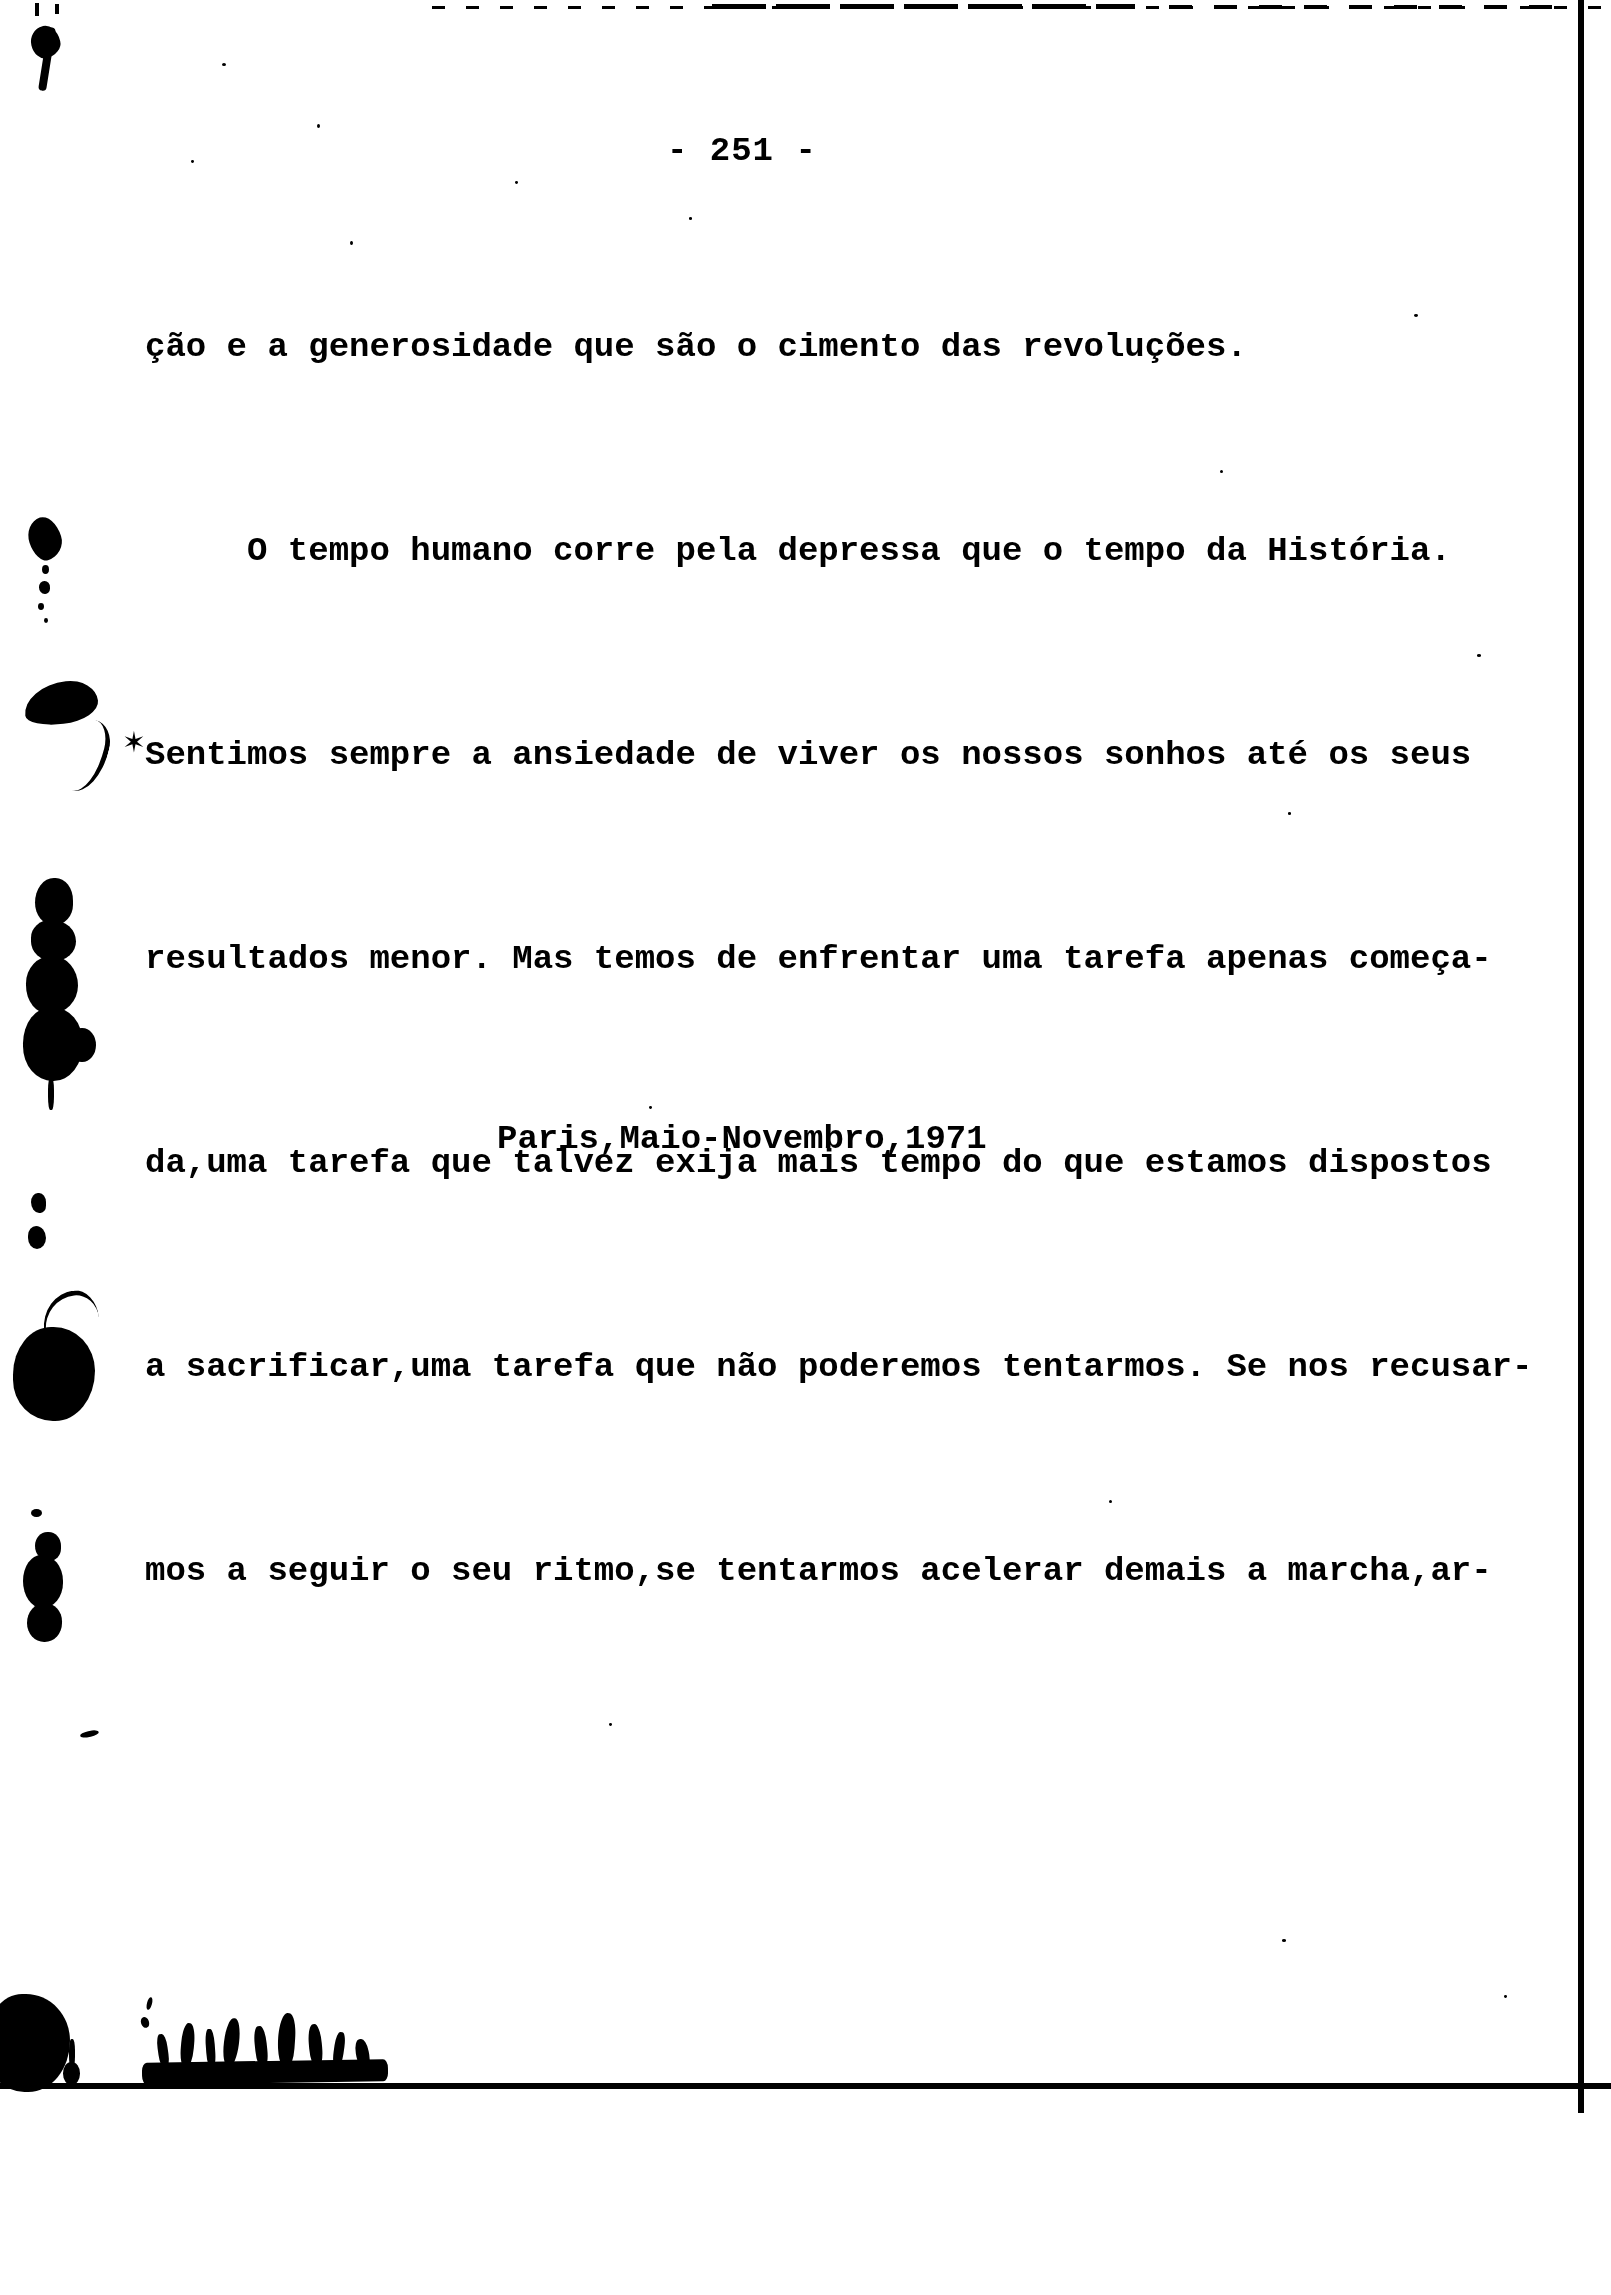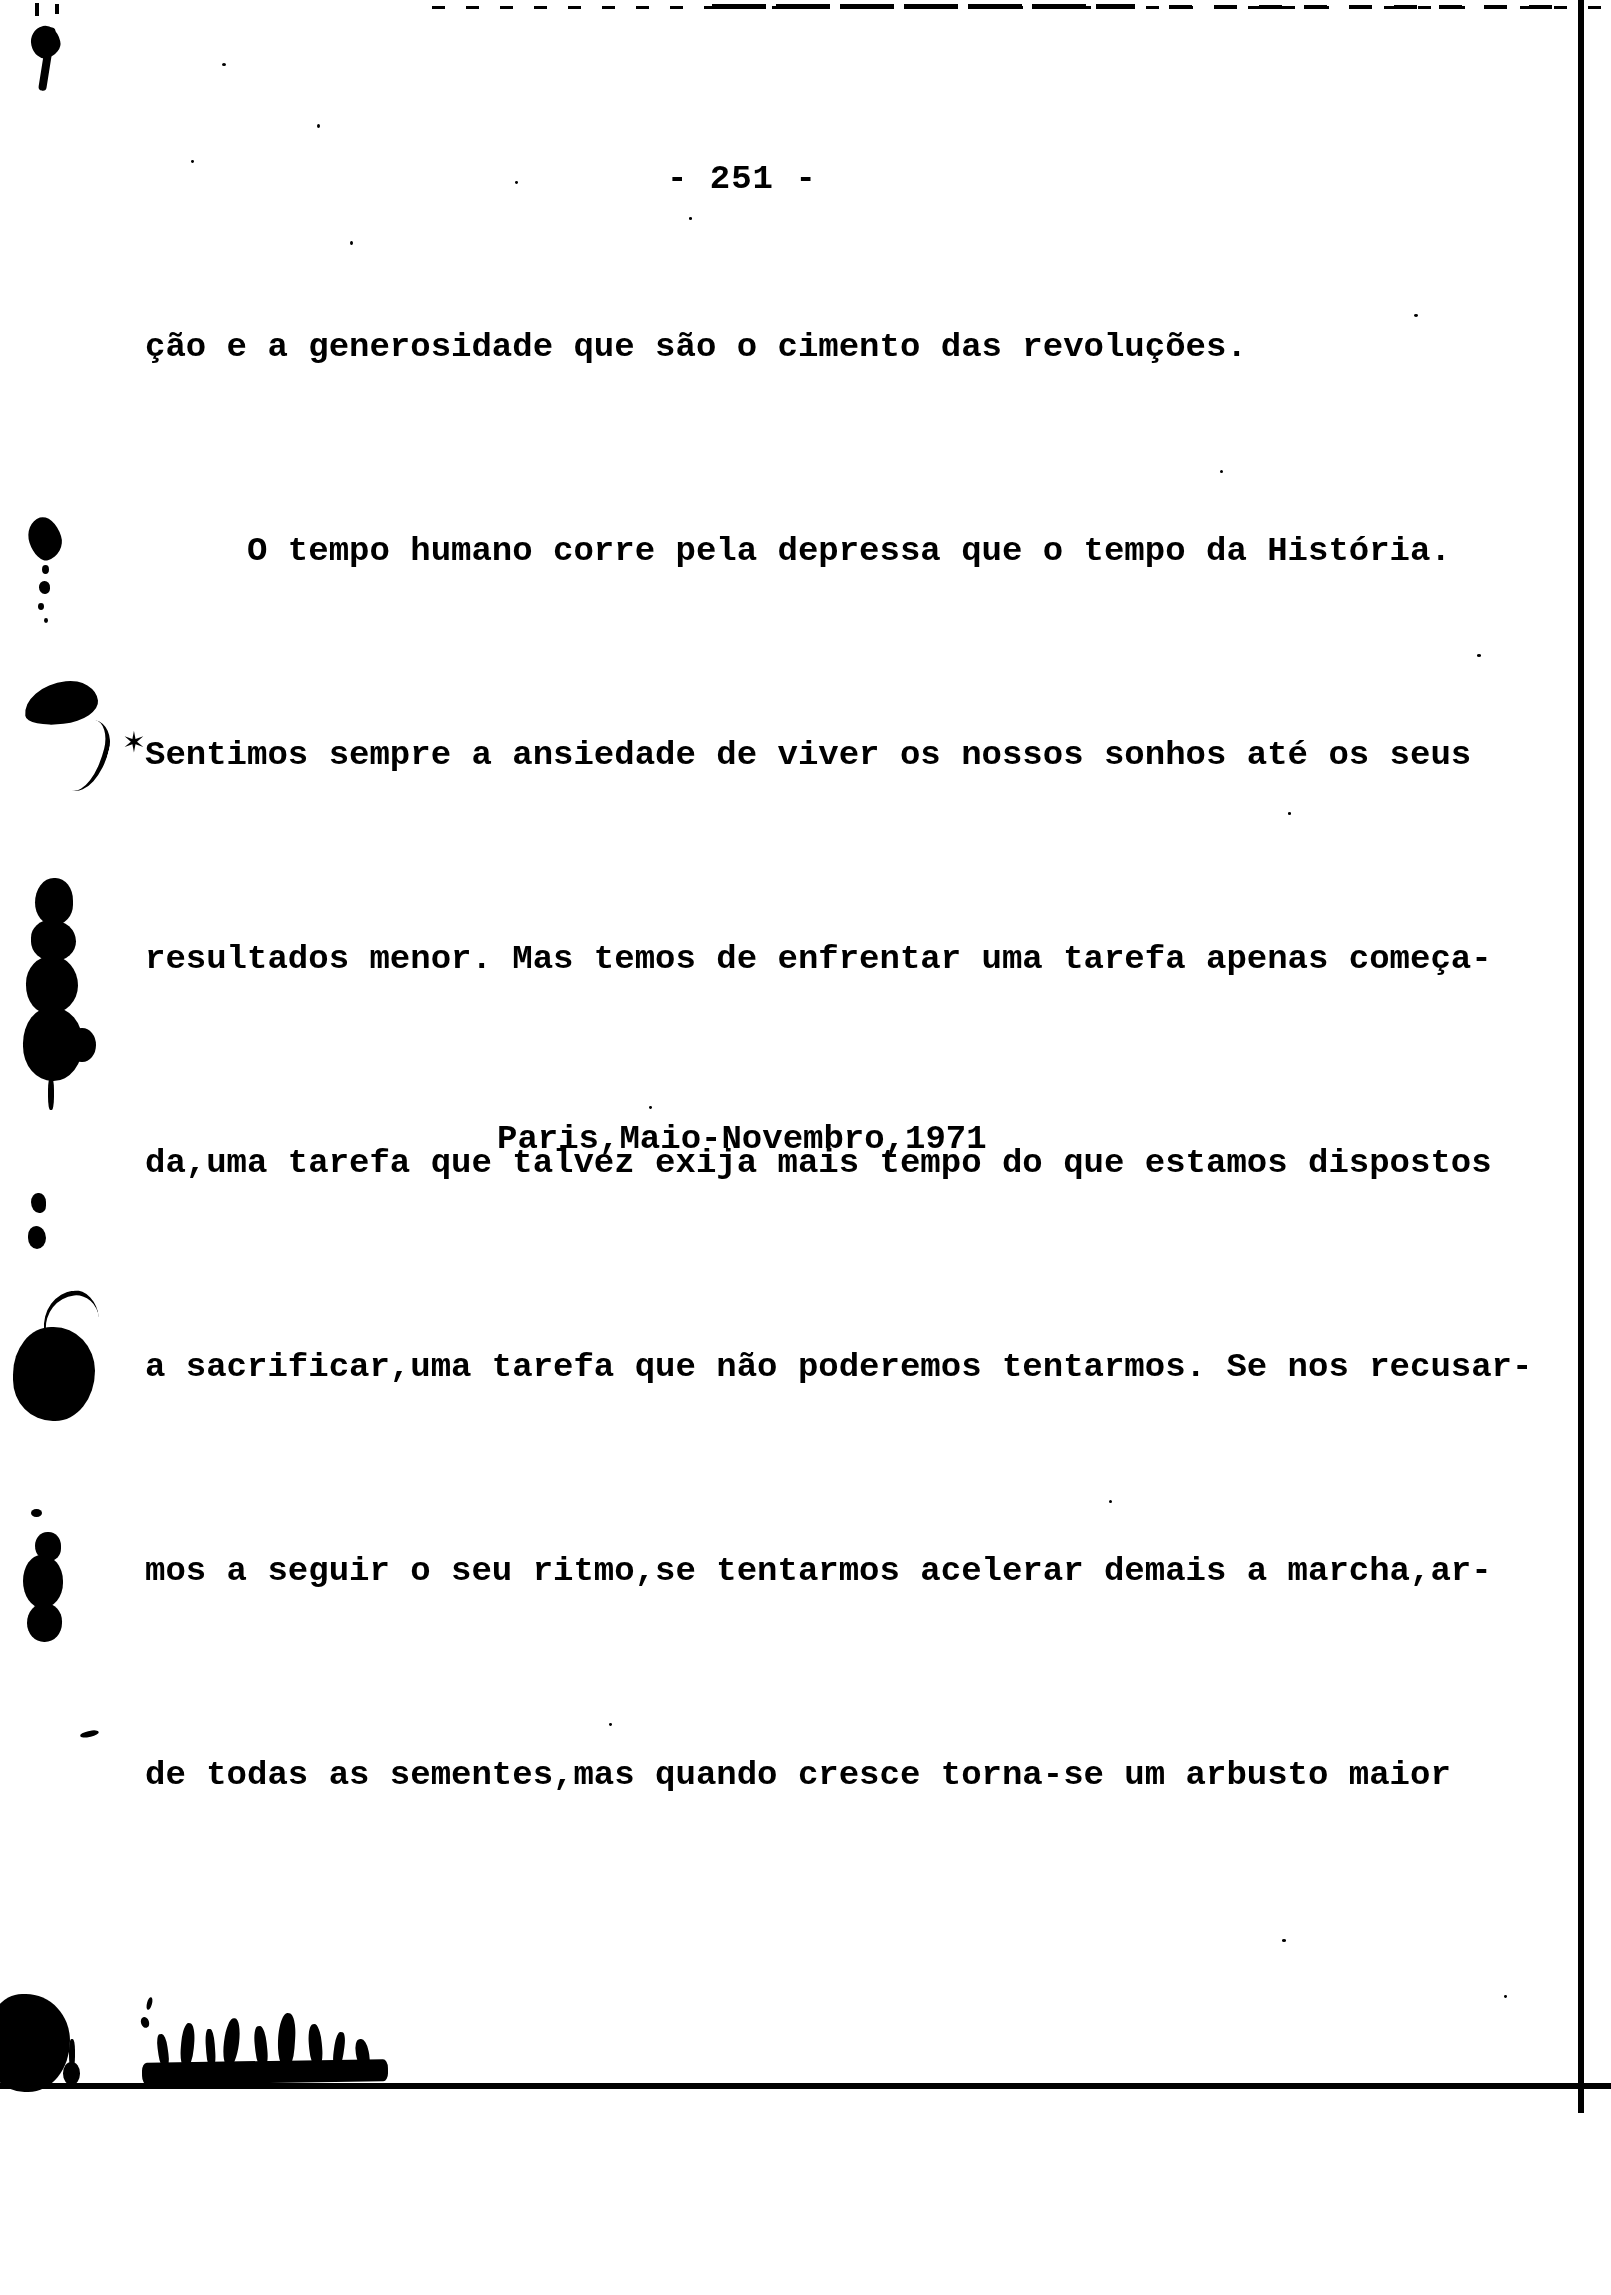--- a/index.html
+++ b/index.html
@@ -5,21 +5,21 @@
   html,body { margin:0; padding:0; }
   body { width:1612px; height:2295px; background:#ffffff; }
   .page {
     position:relative; width:1612px; height:2295px;
     background:#ffffff; color:#000; overflow:hidden;
     font-family:"Liberation Mono", monospace;
   }
   
   .pagenum {
     position:absolute; left:667px; top:132px;
-    font-size:34px; font-weight:bold; letter-spacing:1px; white-space:pre;margin-top:28px;
+    font-size:34px; font-weight:bold; letter-spacing:1px; white-space:pre;
   }
   .body-text {
     position:absolute; left:133px; top:177px;
     font-size:34px; line-height:68px; font-weight:bold; white-space:pre;
   }
   .body-text div { height:68px;margin-left:12px; }
   .star-marker {
     position:absolute; left:122px; top:726px;
     font-family:"DejaVu Sans", sans-serif;
     font-size:28.5px; font-weight:bold;
@@ -120,21 +120,20 @@
   <div class="pagenum">- 251 -</div>
 
   <div class="body-text">
     <div>ção e a generosidade que são o cimento das revoluções.</div>
     <div>     O tempo humano corre pela depressa que o tempo da História.</div>
     <div>Sentimos sempre a ansiedade de viver os nossos sonhos até os seus</div>
     <div>resultados menor. Mas temos de enfrentar uma tarefa apenas começa-</div>
     <div>da,uma tarefa que talvez exija mais tempo do que estamos dispostos</div>
     <div>a sacrificar,uma tarefa que não poderemos tentarmos. Se nos recusar-</div>
     <div>mos a seguir o seu ritmo,se tentarmos acelerar demais a marcha,ar-</div>
-    <div>de todas as sementes,mas quando cresce torna-se um arbusto maior</div>
     
     
   </div>
 
   <div class="star-marker">✶</div>
 
   <div class="dateline">Paris,Maio-Novembro,1971</div>
 
   <div class="blot b-flag-a"></div>
   <div class="blot b-flag-b"></div>

